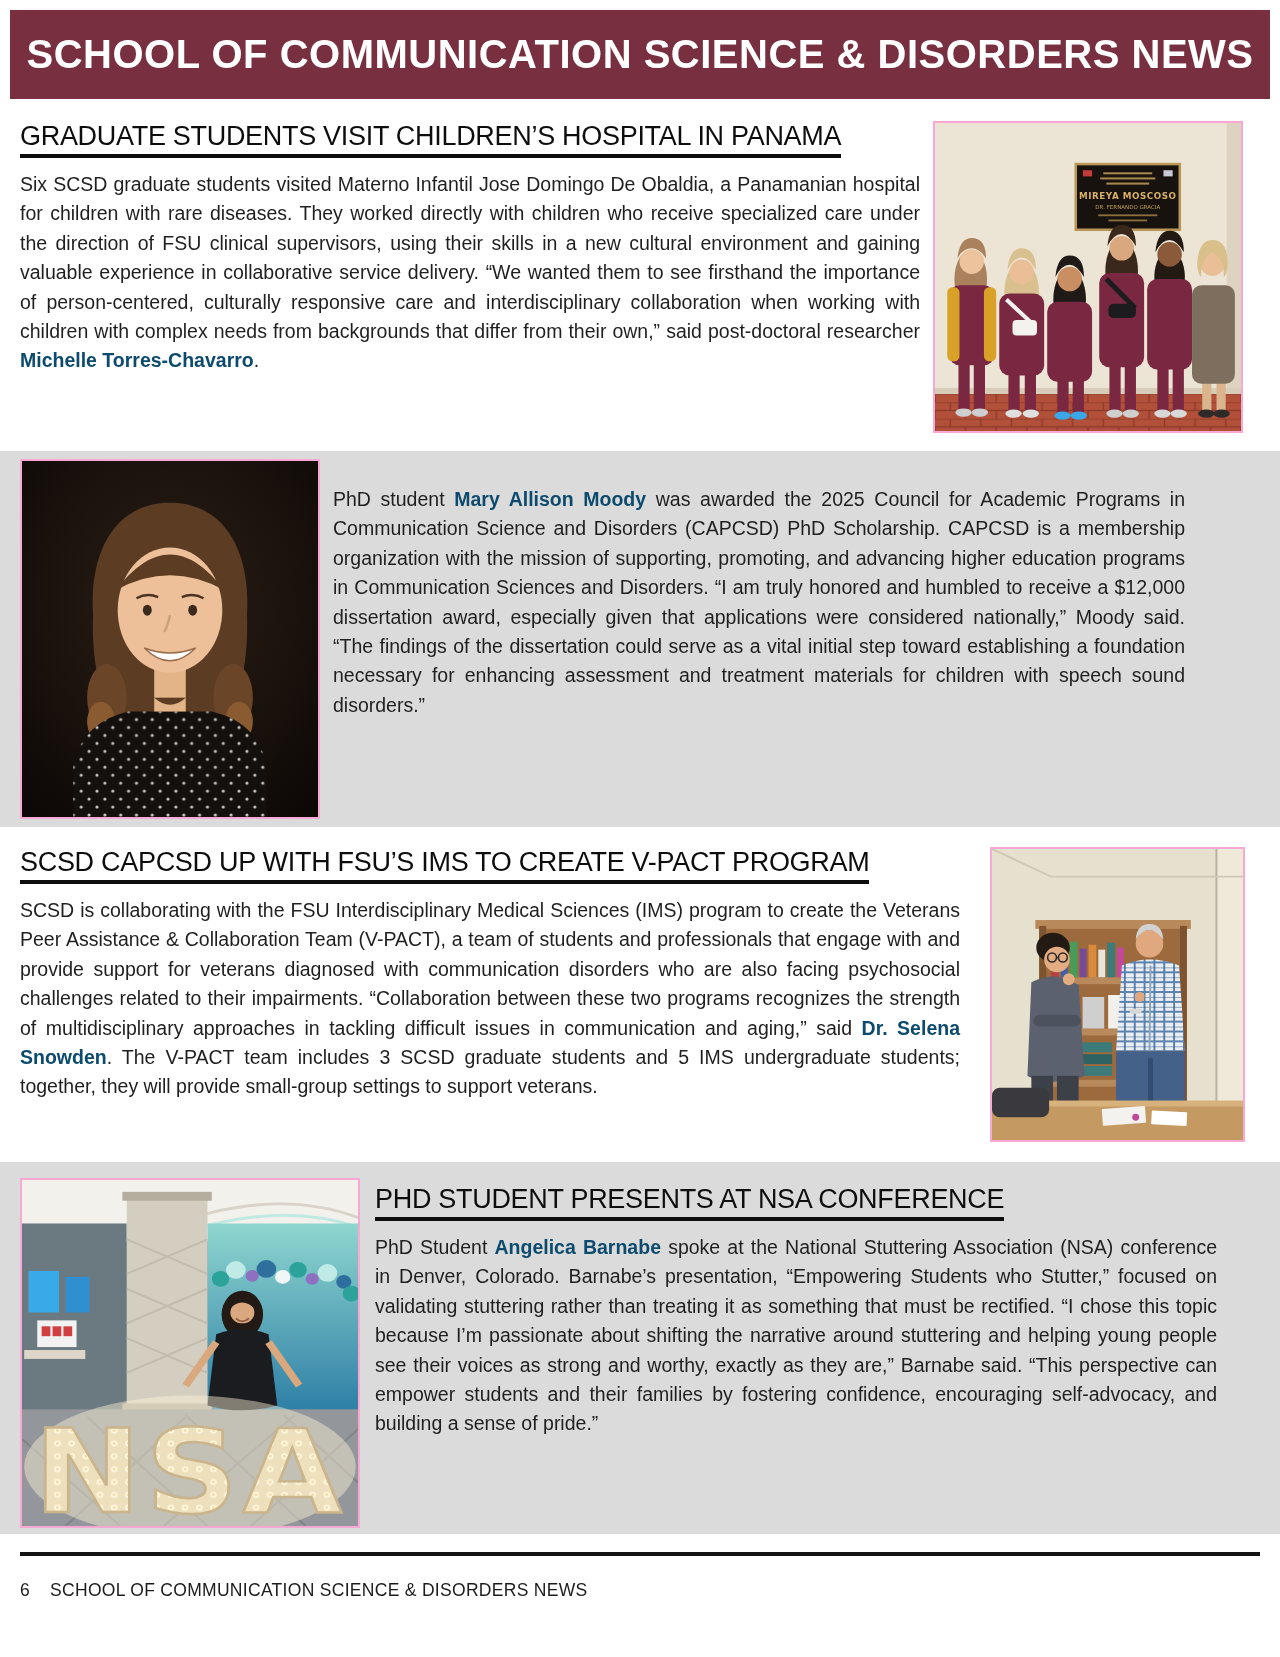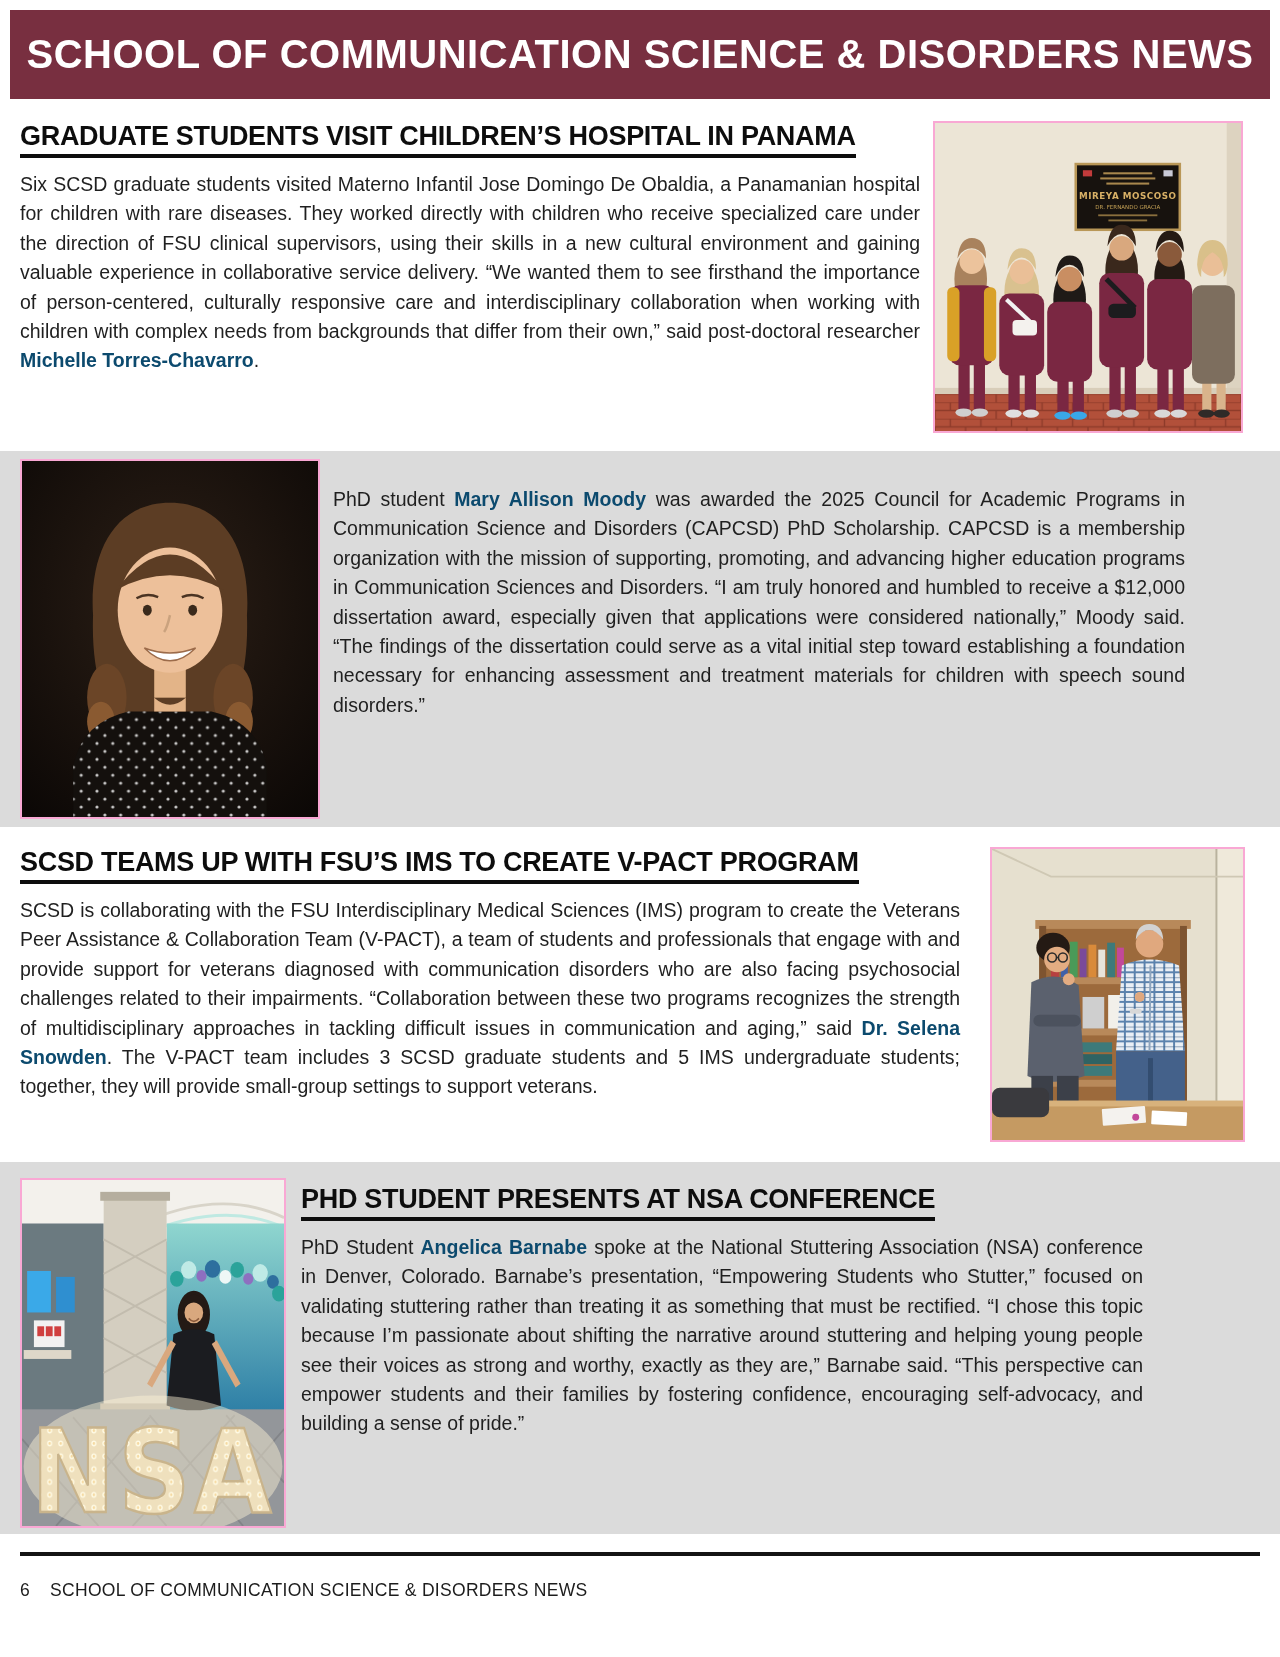--- a/index.html
+++ b/index.html
@@ -17,21 +17,21 @@
     display:flex; align-items:center; justify-content:center;
   }
   .masthead h1 {
     margin:0; color:#ffffff; font-size:40px; font-weight:bold;
     letter-spacing:0.5px; white-space:nowrap;
   }
   
   .article { display:flex; }
   .headline {
     display:inline-block;
-    font-size:27px; font-weight:bold; color:#0d0d0d;
+    font-size:27px; font-weight:normal; color:#0d0d0d;
     letter-spacing:-0.3px; line-height:1.15;
     border-bottom:4px solid #0d0d0d; padding-bottom:2px;
   }
   h2 { margin:0; }
   p.body {
     margin:12px 0 0 0;
     font-size:19.5px; line-height:29.4px;
     text-align:justify; color:#1f1f1f;
   }
   p.body .b { font-weight:bold; color:#0c4a6e; }
@@ -47,21 +47,21 @@
   .panel { background:#DBDBDB; }
   .art2 { margin-top:18px; padding:8px 20px; }
   .art2 figure { width:300px; height:360px; }
   .art2 .text-col { width:852px; margin-left:13px; padding-top:14px; }
   
   .art3 { margin-top:20px; padding:0 20px; }
   .art3 .text-col { width:940px; }
   .art3 figure { width:255px; height:295px; margin-left:30px; }
   
   .art4 { margin-top:20px; padding:16px 20px 6px 20px; }
-  .art4 figure { width:266px; height:350px;text-align:right; }
+  .art4 figure { width:340px; height:350px;text-align:right; }
   .art4 .text-col { width:842px; margin-left:15px; padding-top:6px; }
   
   .page-footer {
     margin:18px 20px 0 20px;
     border-top:4px solid #141414;
     padding-top:24px;
     display:flex; align-items:baseline;
     font-size:17.5px; letter-spacing:0.3px; color:#1c1c1c;
   }
   .page-footer .num { margin-right:20px; }
@@ -217,21 +217,21 @@
       <path d="M134,238 Q150,252 166,238 L166,252 L134,252 Z" fill="#e3b488"></path>
     </svg>
   </figure>
   <div class="text-col">
     <p class="body"><span>PhD student </span><span class="b">Mary Allison Moody</span><span> was awarded the 2025 Council for Academic Programs in Communication Science and Disorders (CAPCSD) PhD Scholarship. CAPCSD is a membership organization with the mission of supporting, promoting, and advancing higher education programs in Communication Sciences and Disorders. “I am truly honored and humbled to receive a $12,000 dissertation award, especially given that applications were considered nationally,” Moody said. “The findings of the dissertation could serve as a vital initial step toward establishing a foundation necessary for enhancing assessment and treatment materials for children with speech sound disorders.”</span></p>
   </div>
 </section>
 
 <section class="article art3">
   <div class="text-col">
-    <h2><span class="headline">SCSD TEAMS UP WITH FSU’S IMS TO CREATE V-PACT PROGRAM</span></h2>
+    <h2><span class="headline">SCSD CAPCSD UP WITH FSU’S IMS TO CREATE V-PACT PROGRAM</span></h2>
     <p class="body"><span>SCSD is collaborating with the FSU Interdisciplinary Medical Sciences (IMS) program to create the Veterans Peer Assistance &amp; Collaboration Team (V-PACT), a team of students and professionals that engage with and provide support for veterans diagnosed with communication disorders who are also facing psychosocial challenges related to their impairments. “Collaboration between these two programs recognizes the strength of multidisciplinary approaches in tackling difficult issues in communication and aging,” said </span><span class="b">Dr. Selena Snowden</span><span>. The V-PACT team includes 3 SCSD graduate students and 5 IMS undergraduate students; together, they will provide small-group settings to support veterans.</span></p>
   </div>
   <figure class="photo">
     <svg viewBox="0 0 255 295" preserveAspectRatio="none">
       <defs>
         <pattern id="plaid" width="10" height="10" patternUnits="userSpaceOnUse">
           <rect width="10" height="10" fill="#e9eef4"></rect>
           <path d="M0,5 H10 M5,0 V10" stroke="#5b82ad" stroke-width="2"></path>
           <path d="M0,0 H10" stroke="#33567e" stroke-width="1"></path>
         </pattern>

